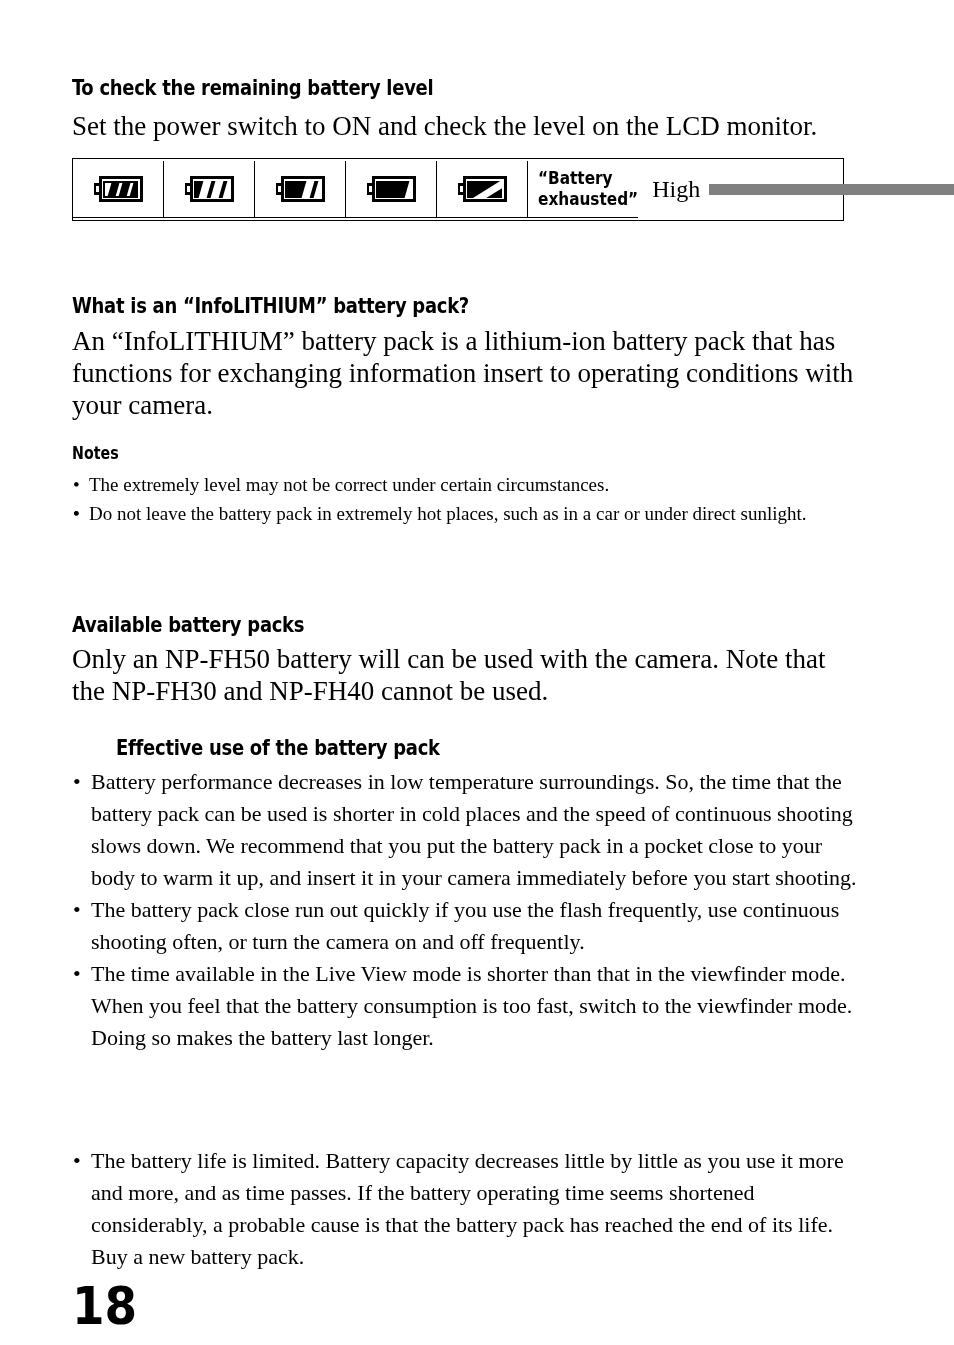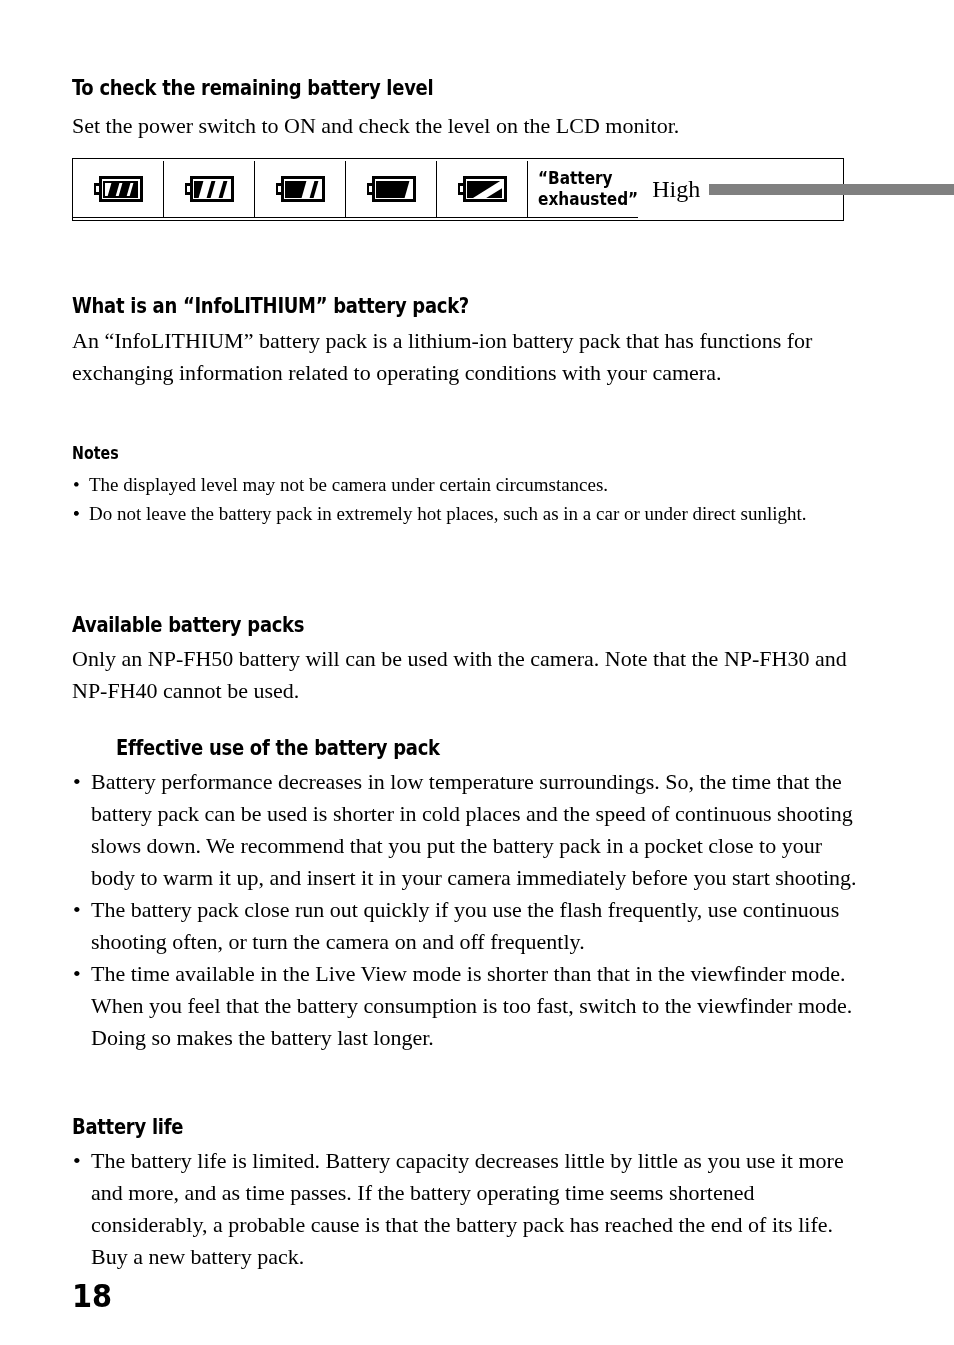--- a/index.html
+++ b/index.html
@@ -41,21 +41,21 @@
     font-size: 17px;
     margin: 0;
     padding: 0;
     line-height: 1.15;
     transform: scaleX(0.93);
     transform-origin: left center;
   }
 
   
   p.body {
-    font-size: 22px;
+    font-size: 27px;
     line-height: 32px;
     margin: 0;
     padding: 0;
   }
 
   
   ul.bul {
     list-style: none;
     margin: 0;
     padding: 0;
@@ -235,21 +235,21 @@
     transform: translateY(-50%) rotate(-32deg);
   }
 
   
   .pageno {
     position: absolute;
     left: 0px;
     top: 1268px;
     font-family: "DejaVu Sans Condensed", "Liberation Sans Narrow", "Liberation Sans", sans-serif;
     font-weight: bold;
-    font-size: 32px;
+    font-size: 52px;
     line-height: 1;
   }
 </style>
 </head>
 <body>
 
 <div class="page">
 
   <div class="blk" style="top:64px;">
     <h2 class="sec-head">To check the remaining battery level</h2>
@@ -352,29 +352,29 @@
         </div>
       </div>
 
     </div>
   </div>
 
   <div class="blk" style="top:282px;">
     <h2 class="sec-head">What is an “InfoLITHIUM” battery pack?</h2>
   </div>
   <div class="blk" style="top:313px; width:782px;">
-    <p class="body">An “InfoLITHIUM” battery pack is a lithium-ion battery pack that has functions for exchanging information related to operating conditions with your camera.</p>
+    <p class="body">An “InfoLITHIUM” battery pack is a lithium-ion battery pack that has functions for exchanging information insert to operating conditions with your camera.</p>
   </div>
 
   <div class="blk" style="top:432px;">
     <h3 class="sub-head">Notes</h3>
   </div>
   <div class="blk" style="top:458px; width:782px;">
     <ul class="bul small">
-      <li><span class="dot">•</span><span>The displayed level may not be camera under certain circumstances.</span></li>
+      <li><span class="dot">•</span><span>The extremely level may not be correct under certain circumstances.</span></li>
       <li><span class="dot">•</span></li>
       <li><span class="dot">•</span><span>Do not leave the battery pack in extremely hot places, such as in a car or under direct sunlight.</span></li>
     </ul>
   </div>
 
   <div class="blk" style="top:601px;">
     <h2 class="sec-head">Available battery packs</h2>
   </div>
   <div class="blk" style="top:631px; width:782px;">
     <p class="body">Only an NP-FH50 battery will can be used with the camera. Note that the NP-FH30 and NP-FH40 cannot be used.</p>
@@ -384,23 +384,20 @@
     <h2 class="sec-head">Effective use of the battery pack</h2>
   </div>
   <div class="blk" style="top:754px; width:785px;">
     <ul class="bul">
       <li><span class="dot">•</span><span>Battery performance decreases in low temperature surroundings. So, the time that the battery pack can be used is shorter in cold places and the speed of continuous shooting slows down. We recommend that you put the battery pack in a pocket close to your body to warm it up, and insert it in your camera immediately before you start shooting.</span></li>
       <li><span class="dot">•</span><span>The battery pack close run out quickly if you use the flash frequently, use continuous shooting often, or turn the camera on and off frequently.</span></li>
       <li><span class="dot">•</span><span>The time available in the Live View mode is shorter than that in the viewfinder mode. When you feel that the battery consumption is too fast, switch to the viewfinder mode. Doing so makes the battery last longer.</span></li>
     </ul>
   </div>
 
-  <div class="blk" style="top:1103px;">
-    <h2 class="sec-head">Battery life</h2>
-  </div>
   <div class="blk" style="top:1133px; width:785px;">
     <ul class="bul">
       <li><span class="dot">•</span><span>The battery life is limited. Battery capacity decreases little by little as you use it more and more, and as time passes. If the battery operating time seems shortened considerably, a probable cause is that the battery pack has reached the end of its life. Buy a new battery pack.</span></li>
     </ul>
   </div>
 
   <div class="pageno">18</div>
 
 </div>
 

